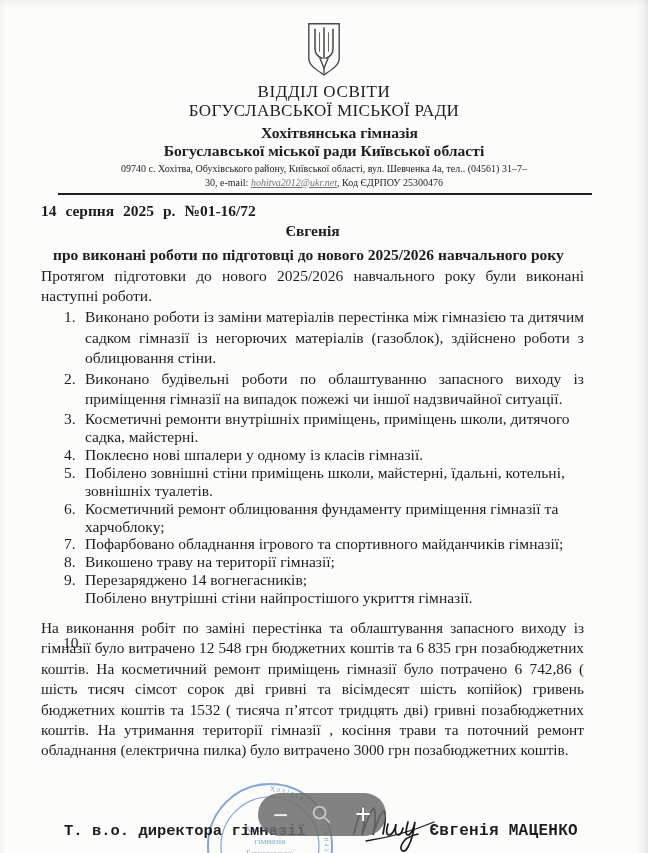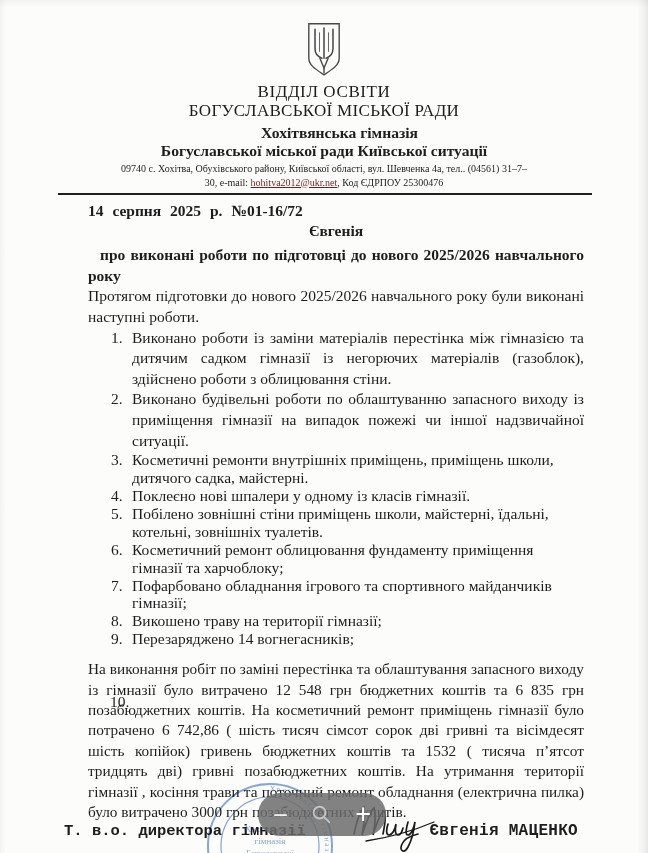--- a/index.html
+++ b/index.html
@@ -18,24 +18,24 @@
   .edge-left { position:absolute; top:0; left:0; width:6px; height:100%;
     background:linear-gradient(to right, rgba(120,120,120,0.07), rgba(120,120,120,0)); }
 
   .header { text-align:center; }
   .emblem { display:block; width:44px; height:58px; margin:21px auto 3px; }
   .org1 { font-size:17px; line-height:19px; letter-spacing:0.6px; }
   .org2 { font-size:17px; line-height:20px; letter-spacing:0.3px; }
   .school { font-size:15.6px; font-weight:bold; line-height:18px; margin-top:3px;padding-left:31px; }
   .school-sub { font-size:15.6px; font-weight:bold; line-height:18px; }
   .addr { font-size:10px; line-height:13.5px; margin-top:2px; padding:0 68px; }
-  .email { color:#7f1d1d; text-decoration:underline; cursor:pointer; }
+  .email { color:#737373; text-decoration:underline; cursor:pointer;font-style:italic; }
   .rule { margin:4px 56px 0 58px; border-bottom:2.5px solid #1f1f1f; }
 
-  .content { padding:6px 64px 0 88px; font-size:15.5px; }
+  .content { padding:6px 64px 0 41px; font-size:15.5px; }
   .date-line { font-weight:bold; line-height:20px; word-spacing:5px; }
   .doc-title { font-weight:bold; text-align:center; line-height:20px; }
   .subject { font-weight:bold; text-align:justify; text-indent:12px; line-height:20.5px; margin-top:4px; }
   .intro { text-align:justify; line-height:20.8px; }
 
   .worklist { list-style:none; }
   .worklist li { position:relative; padding-left:44px; line-height:17.9px; }
   .worklist li .num { position:absolute; left:23px; }
   .worklist li.wide { line-height:20.6px; text-align:justify; }
   .worklist li.n10 .num { left:22px;margin-top:45px; }
@@ -78,21 +78,21 @@
         <path d="M30 10 V54" stroke-width="2.2"></path>
         <path d="M23.5 17 V44" stroke-width="1.2"></path>
         <path d="M36.5 17 V44" stroke-width="1.2"></path>
         <path d="M24 54 L30 68 L36 54" stroke-width="2"></path>
         <path d="M30 68 V75" stroke-width="2"></path>
       </g>
     </svg>
     <div class="org1">ВІДДІЛ ОСВІТИ</div>
     <div class="org2">БОГУСЛАВСЬКОЇ МІСЬКОЇ РАДИ</div>
     <div class="school">Хохітвянська гімназія</div>
-    <div class="school-sub">Богуславської міської ради Київської ситуації</div>
+    <div class="school-sub">Богуславської міської ради Київської області</div>
     <div class="addr">
       <span>09740 с. Хохітва, Обухівського району, Київської області, вул. Шевченка 4а, тел.. (04561) 31–7–</span><br>
       <span>30, e-mail: </span><a class="email">hohitva2012@ukr.net</a><span>, Код ЄДРПОУ 25300476</span>
     </div>
     <div class="rule"></div>
   </div>
 
   <div class="content">
     <div class="date-line">14 серпня 2025 р. №01-16/72</div>
     <div class="doc-title">Євгенія</div>
@@ -102,21 +102,21 @@
     <ol class="worklist">
       <li class="wide"><span class="num">1.</span><span>Виконано роботи із заміни матеріалів перестінка між гімназією та дитячим садком гімназії із негорючих матеріалів (газоблок), здійснено роботи з облицювання стіни.</span></li>
       <li class="wide"><span class="num">2.</span><span>Виконано будівельні роботи по облаштуванню запасного виходу із приміщення гімназії на випадок пожежі чи іншої надзвичайної ситуації.</span></li>
       <li><span class="num">3.</span><span>Косметичні ремонти внутрішніх приміщень, приміщень школи, дитячого садка, майстерні.</span></li>
       <li><span class="num">4.</span><span>Поклеєно нові шпалери у одному із класів гімназії.</span></li>
       <li><span class="num">5.</span><span>Побілено зовнішні стіни приміщень школи, майстерні, їдальні, котельні, зовнішніх туалетів.</span></li>
       <li><span class="num">6.</span><span>Косметичний ремонт облицювання фундаменту приміщення гімназії та харчоблоку;</span></li>
       <li><span class="num">7.</span><span>Пофарбовано обладнання ігрового та спортивного майданчиків гімназії;</span></li>
       <li><span class="num">8.</span><span>Викошено траву на території гімназії;</span></li>
       <li><span class="num">9.</span><span>Перезаряджено 14 вогнегасників;</span></li>
-      <li class="n10"><span class="num">10.</span></li>
+      <li class="n10"><span class="num">10.</span><span>Побілено внутрішні стіни найпростішого укриття гімназії.</span></li>
     </ol>
 
     <div class="closing">На виконання робіт по заміні перестінка та облаштування запасного виходу із гімназії було витрачено 12 548 грн бюджетних коштів та 6 835 грн позабюджетних коштів. На косметичний ремонт приміщень гімназії було потрачено 6 742,86 ( шість тисяч сімсот сорок дві гривні та вісімдесят шість копійок) гривень бюджетних коштів та 1532 ( тисяча п’ятсот тридцять дві) гривні позабюджетних коштів. На утримання території гімназії , косіння трави та поточний ремонт обладнання (електрична пилка) було витрачено 3000 грн позабюджетних коштів.</div>
   </div>
 
   <div class="sig-row">
     <span class="sig-title">Т. в.о. директора гімназії</span>
     <span class="sig-name">Євгенія МАЦЕНКО</span>
   </div>
 

